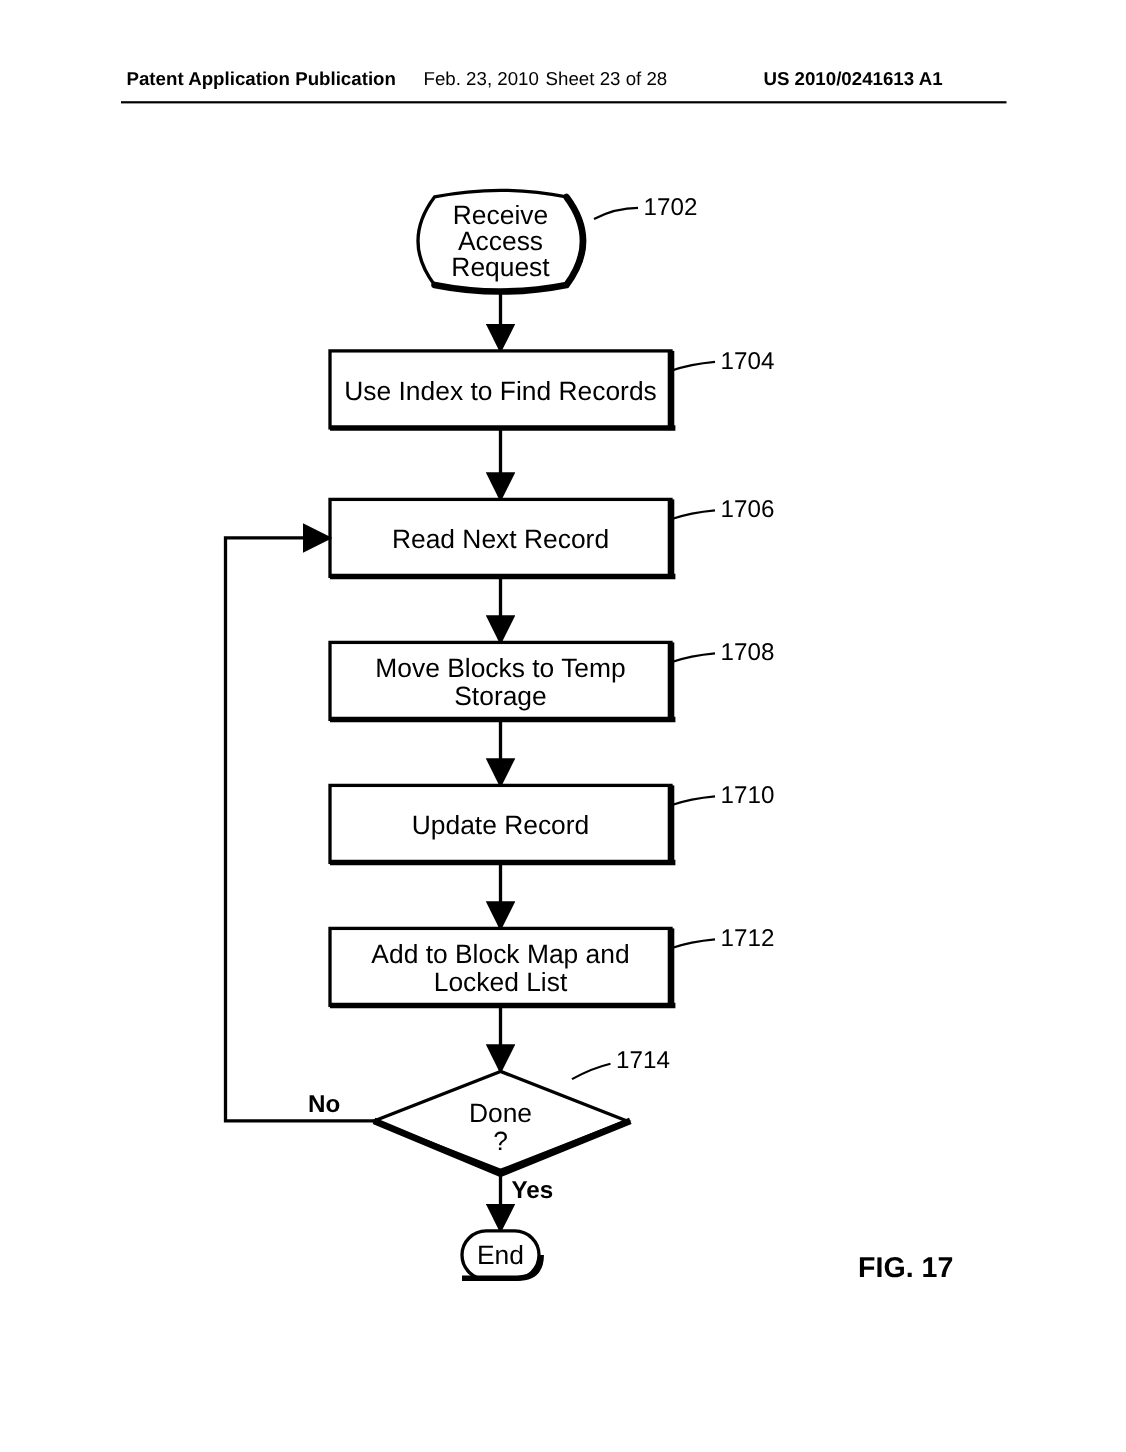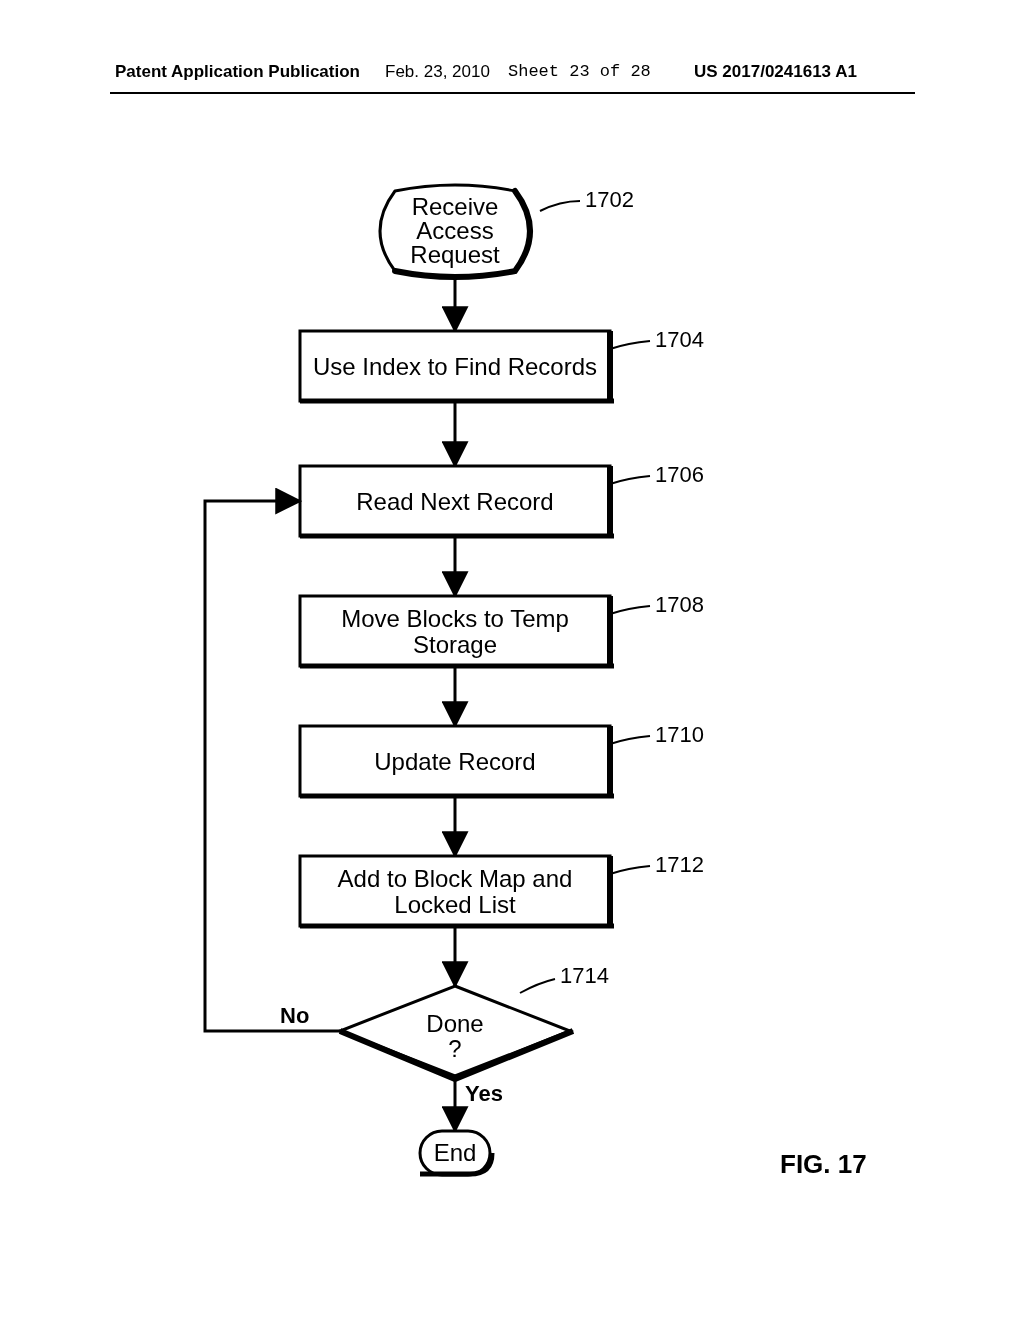--- a/index.html
+++ b/index.html
@@ -26,26 +26,26 @@
   .header-line {
     position: absolute;
     top: 92px;
     left: 110px;
     width: 805px;
     height: 2px;
     background: #000;
   }
   .header .pub  { position:absolute; left:115px; font-weight:bold; }
   .header .date { position:absolute; left:385px; }
-  .header .sheet{ position:absolute; left:508px;font-family:Liberation Mono, monospace; }
+  .header .sheet{ position:absolute; left:496px; }
   .header .num  { position:absolute; left:694px; font-weight:bold; }
 
   .svgwrap {
     position: absolute;
-    top: 171px;
+    top: 159px;
     left: 0;
     width: 1024px;
     height: 1130px;
   }
 
   .box-text {
     font-family: Arial, Helvetica, sans-serif;
     font-size: 24px;
     text-anchor: middle;
     dominant-baseline: middle;
@@ -67,21 +67,21 @@
 </style>
 </head>
 <body>
 
 <div class="page">
 
   <div class="header">
     <span class="pub">Patent Application Publication</span>
     <span class="date">Feb. 23, 2010</span>
     <span class="sheet">Sheet 23 of 28</span>
-    <span class="num">US 2017/0241613 A1</span>
+    <span class="num">US 2010/0241613 A1</span>
   </div>
   <div class="header-line"></div>
 
   <div class="svgwrap">
     <svg width="1024" height="1130" viewBox="0 0 1024 1130">
       <defs>
         <marker id="arrow" viewBox="0 0 12 12" refX="11" refY="6" markerWidth="9" markerHeight="9" orient="auto-start-reverse">
           <path d="M 0 0 L 12 6 L 0 12 z" fill="#000"></path>
         </marker>
       </defs>

